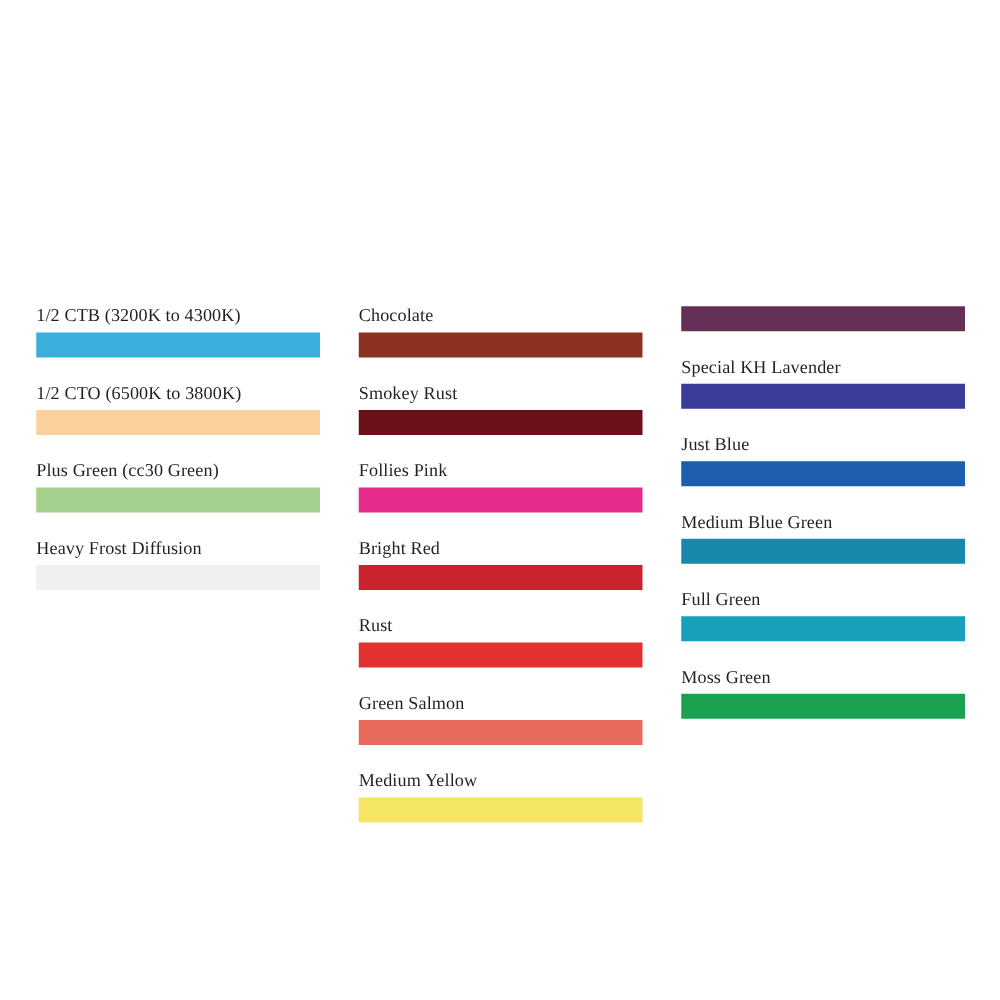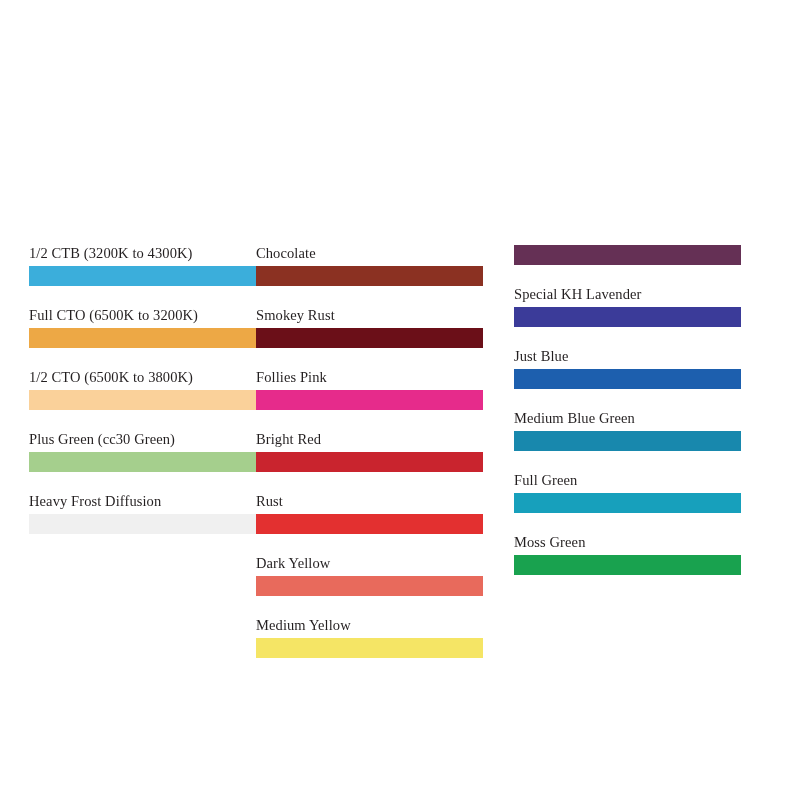--- a/index.html
+++ b/index.html
@@ -34,21 +34,21 @@
     box-sizing: border-box;
   }
 
   .swatch-column {
     display: flex;
     flex-direction: column;
     align-items: flex-start;
   }
 
   .col-0 { margin-left: 29px; width: 227px; }
-  .col-1 { width: 227px; align-items: flex-end; }
+  .col-1 { margin-left: 31px; width: 227px; align-items: flex-end; }
   .col-2 { margin-left: 31px; width: 227px; }
 
   .swatch-item {
     width: 100%;
     margin-bottom: 21px;
   }
 
   .swatch-label {
     font-size: 14.5px;
     line-height: 17px;
@@ -67,24 +67,20 @@
 </head>
 <body>
 
 <div id="chart">
   <div class="columns">
 
     <div class="swatch-column col-0">
       <div class="swatch-item">
         <div class="swatch-label">1/2 CTB (3200K to 4300K)</div>
         <div class="swatch-chip" style="background-color: rgb(59, 174, 219);"></div>
-      </div>
-      <div class="swatch-item">
-        <div class="swatch-label">Full CTO (6500K to 3200K)</div>
-        <div class="swatch-chip" style="background-color: rgb(237, 168, 69);"></div>
       </div>
       <div class="swatch-item">
         <div class="swatch-label">1/2 CTO (6500K to 3800K)</div>
         <div class="swatch-chip" style="background-color: rgb(250, 209, 154);"></div>
       </div>
       <div class="swatch-item">
         <div class="swatch-label">Plus Green (cc30 Green)</div>
         <div class="swatch-chip" style="background-color: rgb(165, 207, 141);"></div>
       </div>
       <div class="swatch-item">
@@ -108,21 +104,21 @@
       </div>
       <div class="swatch-item">
         <div class="swatch-label">Bright Red</div>
         <div class="swatch-chip" style="background-color: rgb(201, 36, 46);"></div>
       </div>
       <div class="swatch-item">
         <div class="swatch-label">Rust</div>
         <div class="swatch-chip" style="background-color: rgb(227, 48, 48);"></div>
       </div>
       <div class="swatch-item">
-        <div class="swatch-label">Dark Yellow</div>
+        <div class="swatch-label">Green Salmon</div>
         <div class="swatch-chip" style="background-color: rgb(232, 106, 92);"></div>
       </div>
       <div class="swatch-item">
         <div class="swatch-label">Medium Yellow</div>
         <div class="swatch-chip" style="background-color: rgb(245, 229, 101);"></div>
       </div>
     </div>
 
     <div class="swatch-column col-2">
       <div class="swatch-item">

